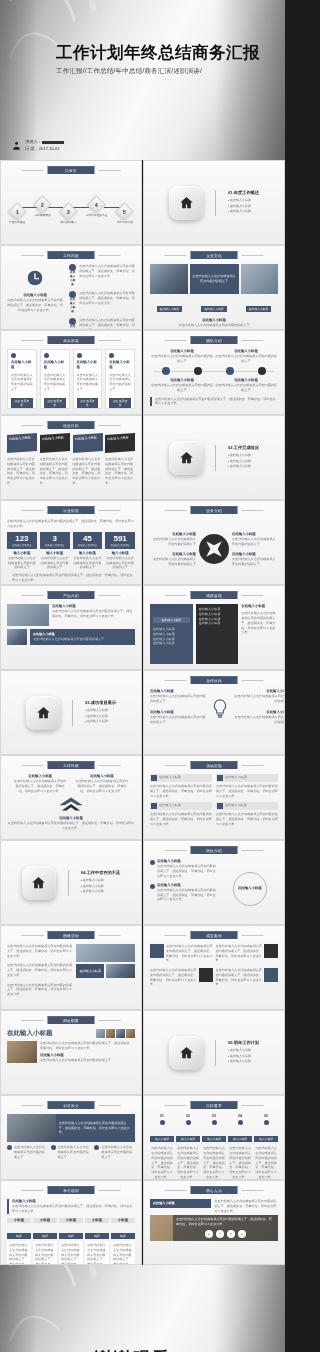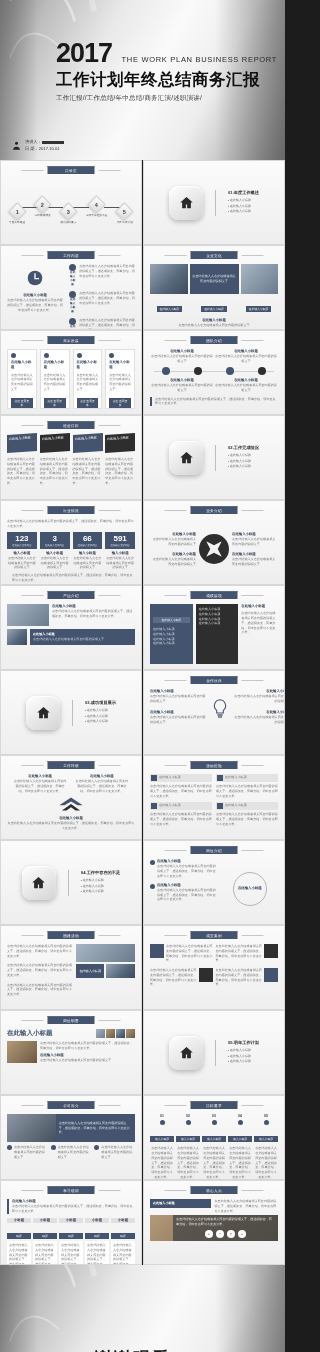--- a/index.html
+++ b/index.html
@@ -113,24 +113,20 @@
     <div class="cover-bg"></div>
     <div class="ribbon rb1"></div>
     <div class="ribbon rb2"></div>
     <div class="ribbon rb3"></div>
     <div class="ribbon rb4"></div>
     <div class="ribbon rb5"></div>
     <div class="shade-l"></div>
     <div class="shade-r"></div>
 
     <div class="cover-text">
-      <div>
-        <span class="cv-year">2017</span>
-        <span class="cv-en">THE WORK PLAN BUSINESS REPORT</span>
-      </div>
       <div class="cv-cn">工作计划年终总结商务汇报</div>
       <div class="cv-sub">工作汇报//工作总结/年中总结/商务汇演/述职演讲/</div>
     </div>
 
     <div class="cover-meta">
       <svg class="cm-icon" viewBox="0 0 24 24">
         <circle cx="12" cy="6" r="4" fill="#222"></circle>
           <path d="M3 23c0-5 4-8 9-8s9 3 9 8z" fill="#222"></path>
       </svg>
       <div class="cm-lines">
@@ -390,21 +386,21 @@
           <div style="flex:1;text-align:center">
             <div class="statbox">
                 <div class="statnum">3</div>
                 <div class="statsub">在此输入文字内容</div>
               </div>
             <div class="sqtxt b" style="margin-top:2px">输入小标题</div>
             <div class="sqtxt">点击此处输入人名介绍或者相关简要内容的说明文字</div>
           </div>
           <div style="flex:1;text-align:center">
             <div class="statbox">
-                <div class="statnum">66</div>
+                <div class="statnum">45</div>
                 <div class="statsub">在此输入文字内容</div>
               </div>
             <div class="sqtxt b" style="margin-top:2px">输入小标题</div>
             <div class="sqtxt">点击此处输入人名介绍或者相关简要内容的说明文字</div>
           </div>
           <div style="flex:1;text-align:center">
             <div class="statbox">
                 <div class="statnum">591</div>
                 <div class="statsub">在此输入文字内容</div>
               </div>

